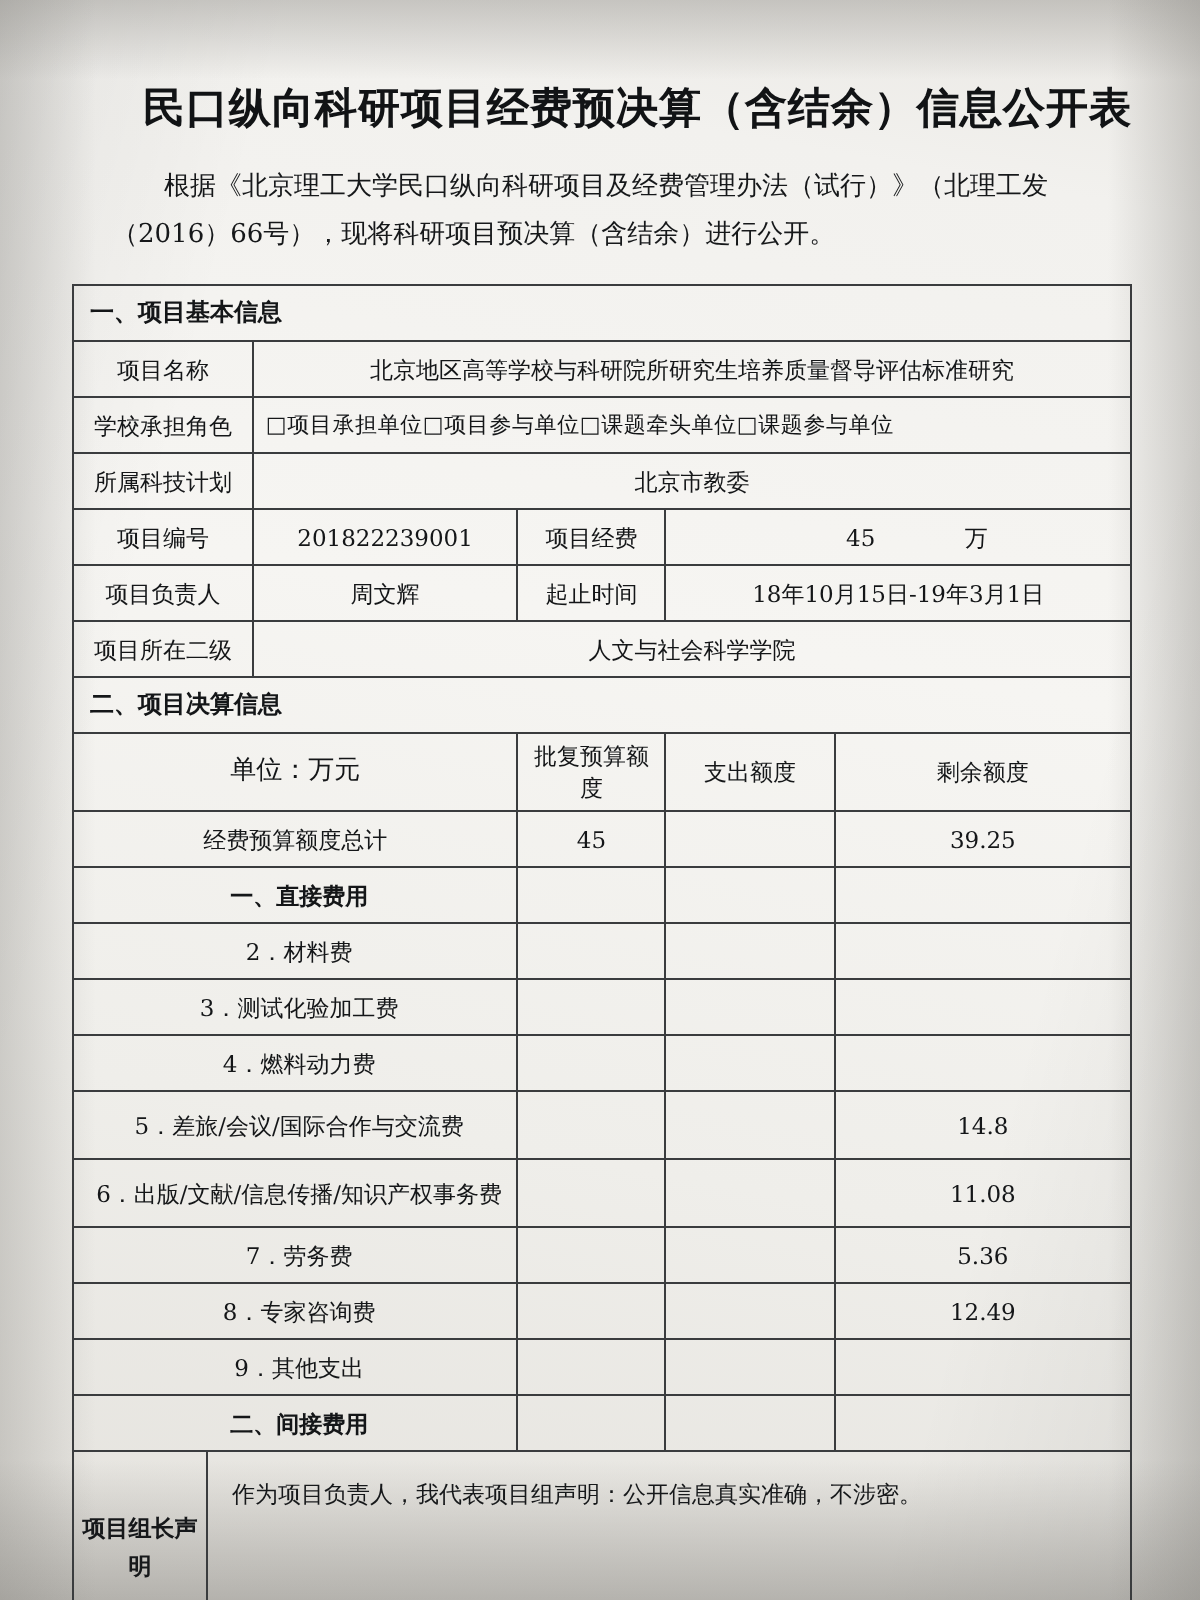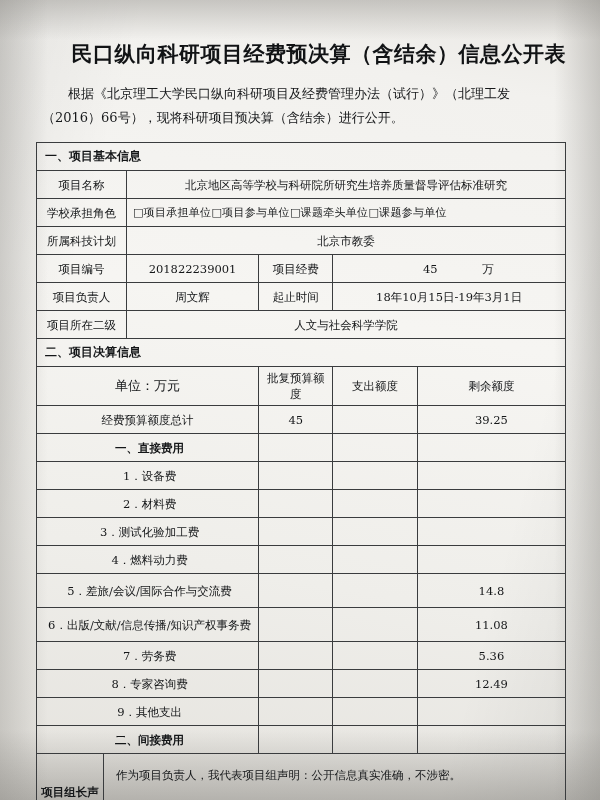--- a/index.html
+++ b/index.html
@@ -56,21 +56,21 @@
     font-size: 21px;
     letter-spacing: 0.5px;
     margin: 14px 0 14px 0;
     color: #111315;
   }
   .doc-intro {
     font-family: "DejaVu Serif", "Liberation Serif", serif;
     font-size: 13px;
     line-height: 1.85;
     text-indent: 26px;
-    margin: 0 4px 12px 6px;
+    margin: 0 4px 12px 20px;
     color: #16181a;
   }
   table.form {
     width: 100%;
     border-collapse: collapse;
     table-layout: fixed;
     font-family: "DejaVu Serif", "Liberation Serif", serif;
     font-size: 11.5px;
     color: #141618;
     padding-left: 48px;
@@ -238,26 +238,20 @@
       </tbody>
         <tbody id="budget-rows">
           <tr>
             <td colspan="2" class="">经费预算额度总计</td>
             <td>45</td>
             <td></td>
             <td>39.25</td>
           </tr>
           <tr>
             <td colspan="2" class="left" style="font-weight: bold;">一、直接费用</td>
-            <td></td>
-            <td></td>
-            <td></td>
-          </tr>
-          <tr>
-            <td colspan="2" class="left">1．设备费</td>
             <td></td>
             <td></td>
             <td></td>
           </tr>
           <tr>
             <td colspan="2" class="left">2．材料费</td>
             <td></td>
             <td></td>
             <td></td>
           </tr>

